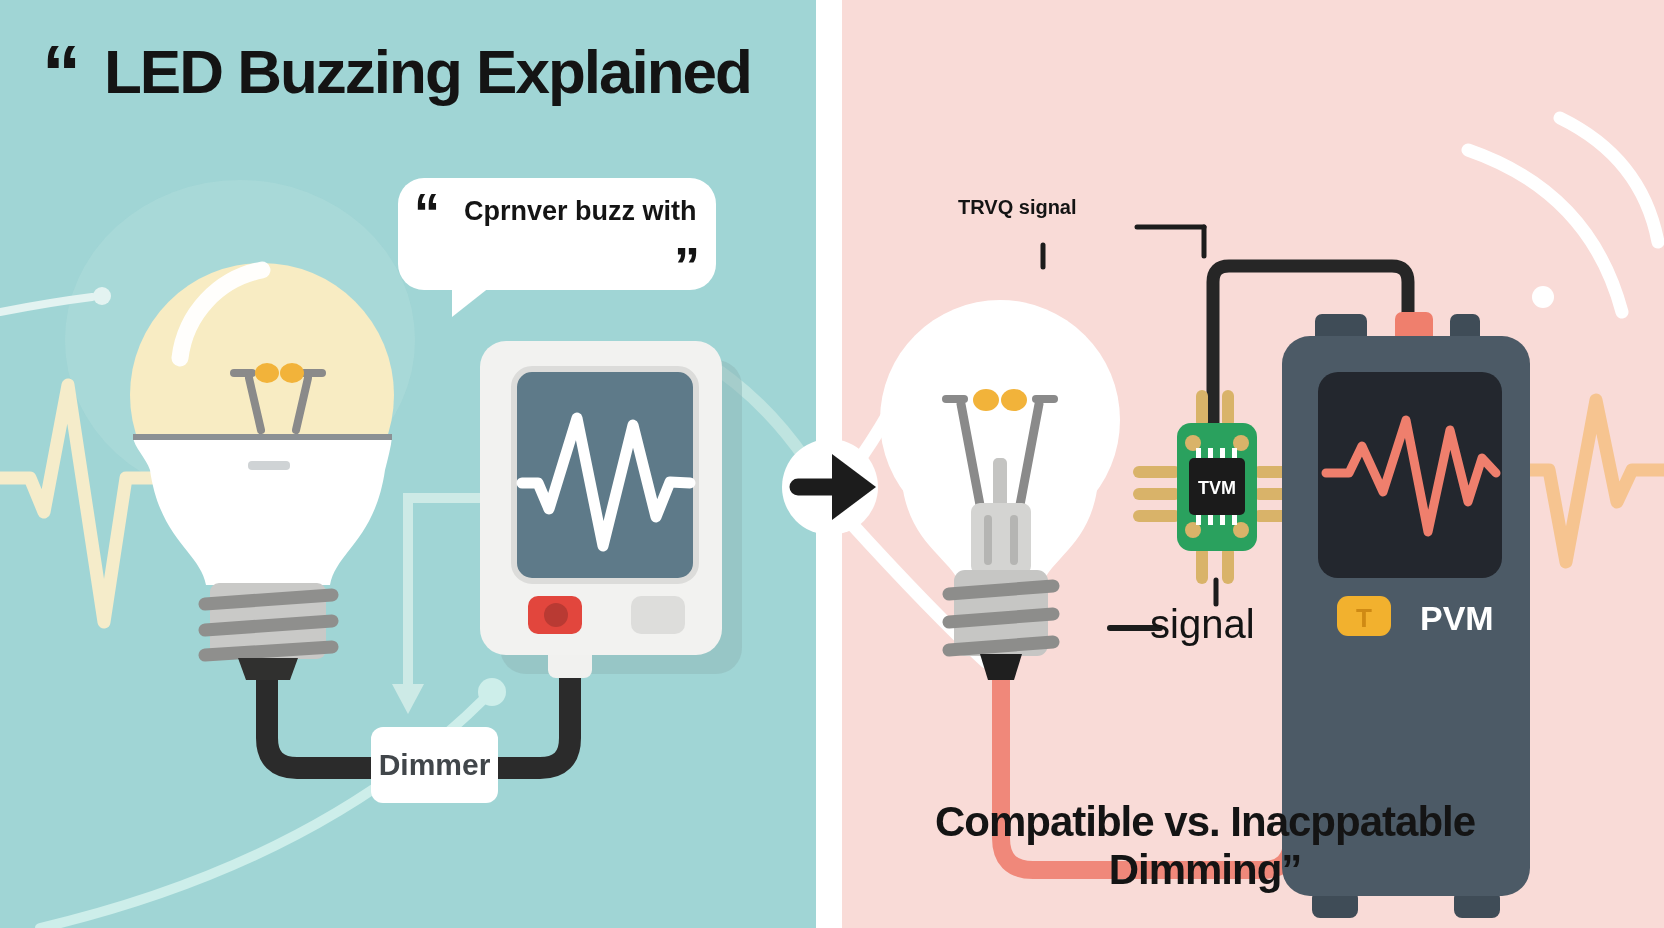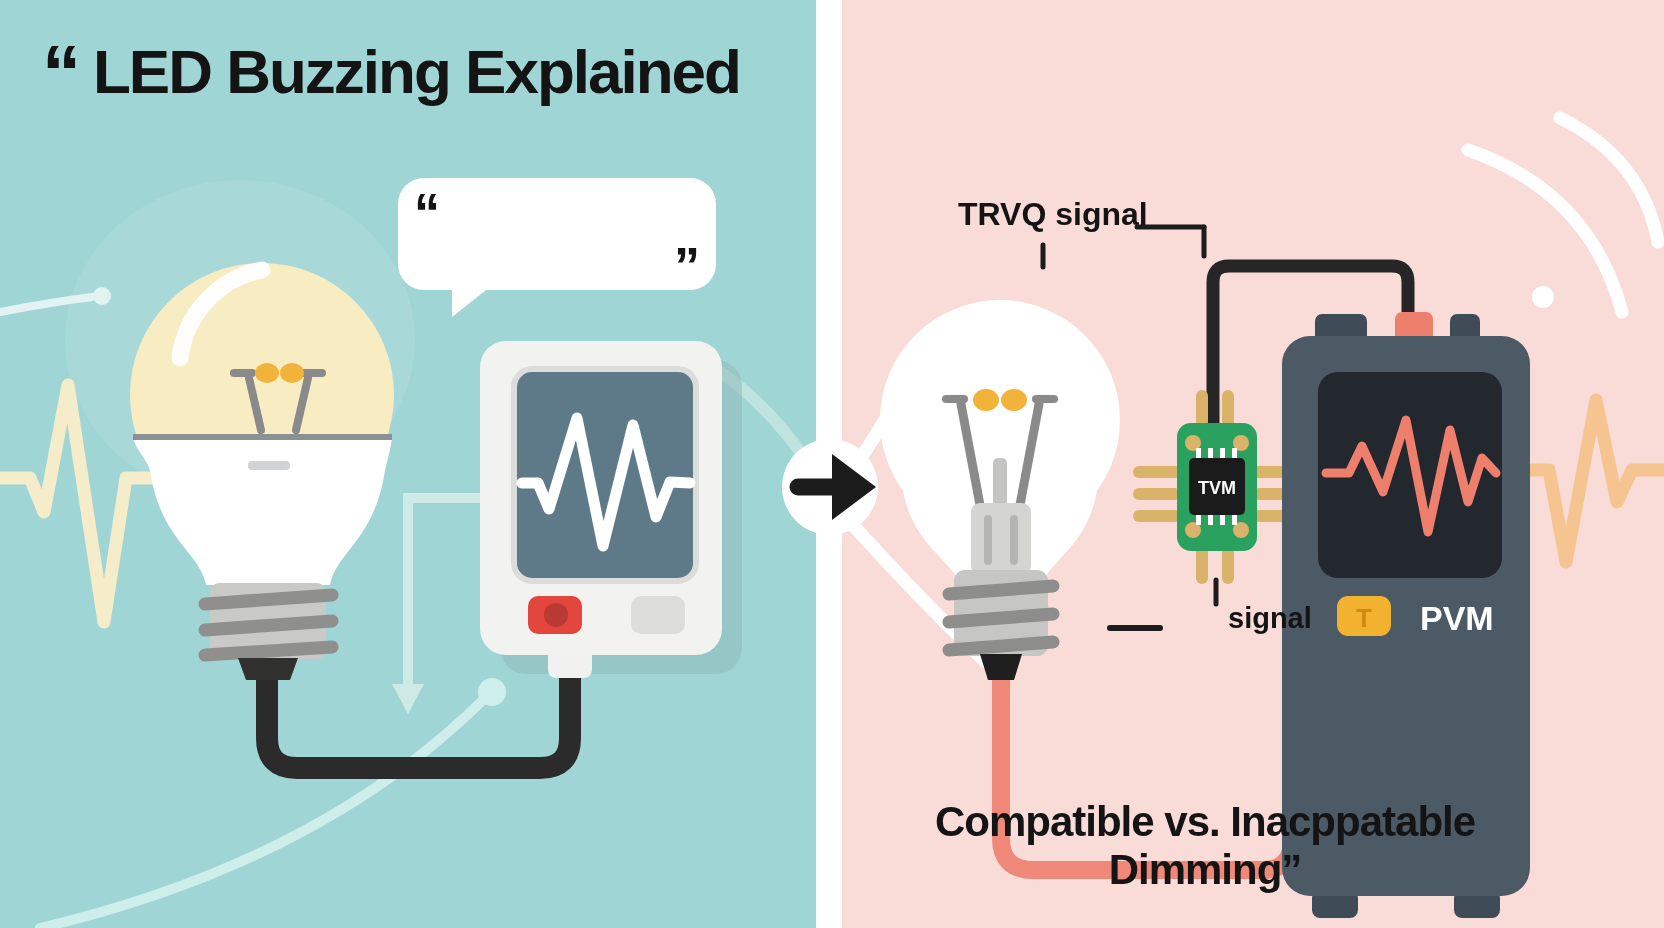--- a/index.html
+++ b/index.html
@@ -5,31 +5,31 @@
   html,body{margin:0;padding:0;background:#e8e8e8;}
   .canvas{position:relative;width:1664px;height:928px;overflow:hidden;
           font-family:"Liberation Sans","DejaVu Sans",sans-serif;}
   .panel-left{position:absolute;left:0;top:0;width:816px;height:928px;background:#a0d5d5;}
   .panel-divider{position:absolute;left:816px;top:0;width:26px;height:928px;background:#ffffff;}
   .panel-right{position:absolute;left:842px;top:0;width:822px;height:928px;background:#f9dbd7;}
   svg.art{position:absolute;left:0;top:0;}
   .overlay{position:absolute;color:#141414;}
   .title{left:42px;top:38px;display:flex;align-items:flex-start;gap:14px;}
   .title .q{font-size:78px;font-weight:800;line-height:.9;letter-spacing:-2px;}
-  .title .t{font-size:62px;font-weight:800;letter-spacing:-2px;line-height:1.1;}
+  .title .t{font-size:62px;font-weight:800;letter-spacing:-2px;line-height:1.1;margin-left:11px;}
   .bubble{left:398px;top:178px;width:318px;height:112px;background:#ffffff;border-radius:26px;}
   .bubble:after{content:"";position:absolute;left:54px;bottom:-27px;width:0;height:0;
     border-top:30px solid #ffffff;border-right:38px solid transparent;}
   .bubble .q-open{position:absolute;left:16px;top:4px;font-size:52px;font-weight:800;}
   .bubble .q-close{position:absolute;right:16px;bottom:-6px;font-size:52px;font-weight:800;}
   .bubble .lines{position:absolute;left:66px;top:16px;font-size:27px;font-weight:800;line-height:1.3;}
   .dimmer-label{left:371px;top:727px;width:127px;height:76px;background:#ffffff;border-radius:12px;
     display:flex;align-items:center;justify-content:center;font-size:30px;font-weight:800;color:#41464a;}
-  .trvq-label{left:958px;top:196px;font-size:32px;font-weight:800;}
-  .signal-label{left:1228px;top:602px;font-size:29px;font-weight:700;}
+  .trvq-label{left:958px;top:196px;font-size:20px;font-weight:800;}
+  .signal-label{left:1150px;top:602px;font-size:40px;font-weight:400;}
   .caption{left:842px;top:798px;width:726px;text-align:center;font-size:42px;font-weight:800;letter-spacing:-1px;}
 </style>
 </head>
 <body>
 
 <div class="canvas">
   <div class="panel-left"></div>
   <div class="panel-divider"></div>
   <div class="panel-right"></div>
 
@@ -173,23 +173,25 @@
   </svg>
 
   <div class="overlay title">
     <span class="q">“</span>
     <span class="t">LED Buzzing Explained</span>
   </div>
 
   <div class="overlay bubble">
     <span class="q-open">“</span>
     <div class="lines">
+      <div>Cprnver buzz with</div>
     </div>
     <span class="q-close">”</span>
   </div>
 
+  <div class="overlay dimmer-label">Dimmer</div>
 
   <div class="overlay trvq-label">TRVQ signal</div>
 
   <div class="overlay signal-label">signal</div>
 
   <div class="overlay caption">Compatible vs. Inacppatable Dimming”</div>
 </div>
 
 </body></html>

